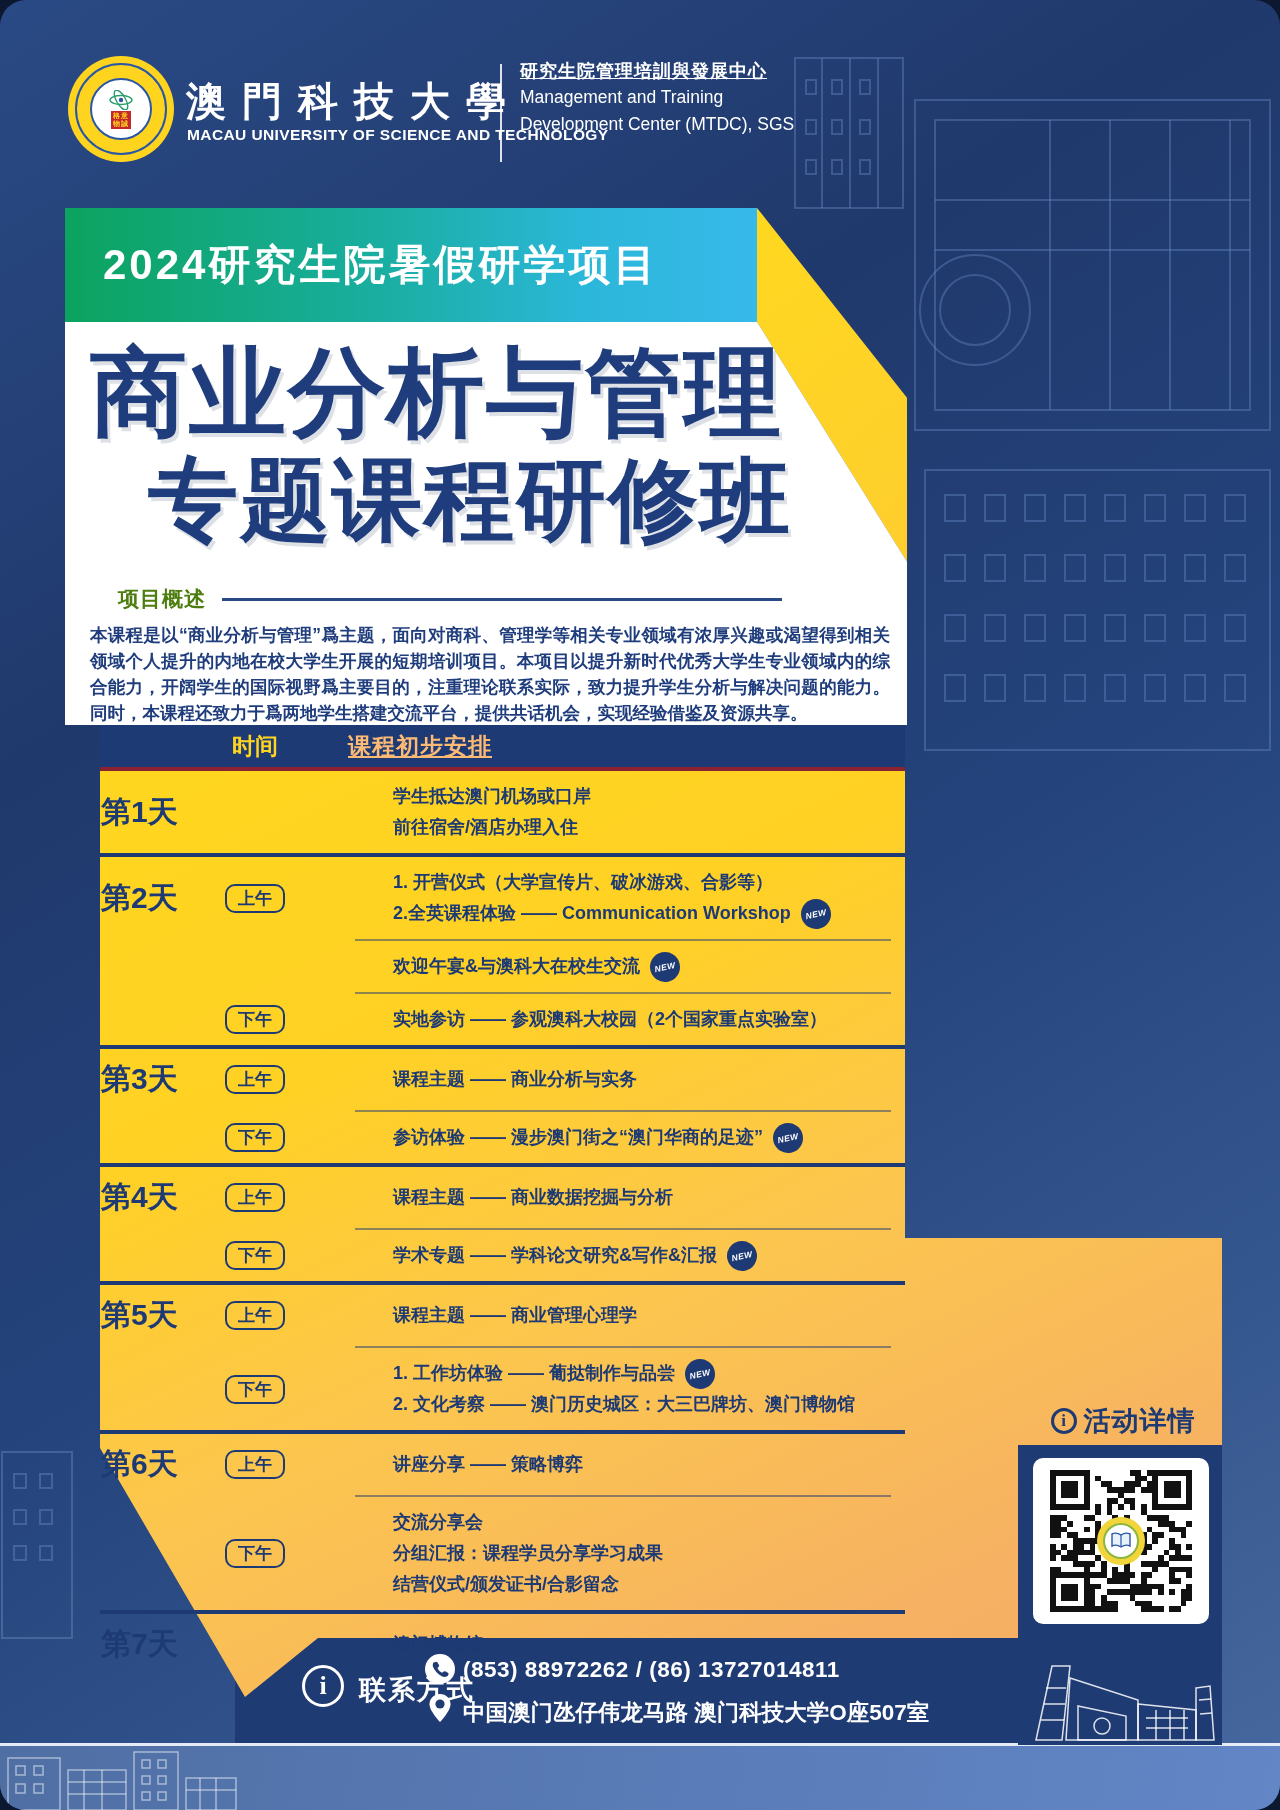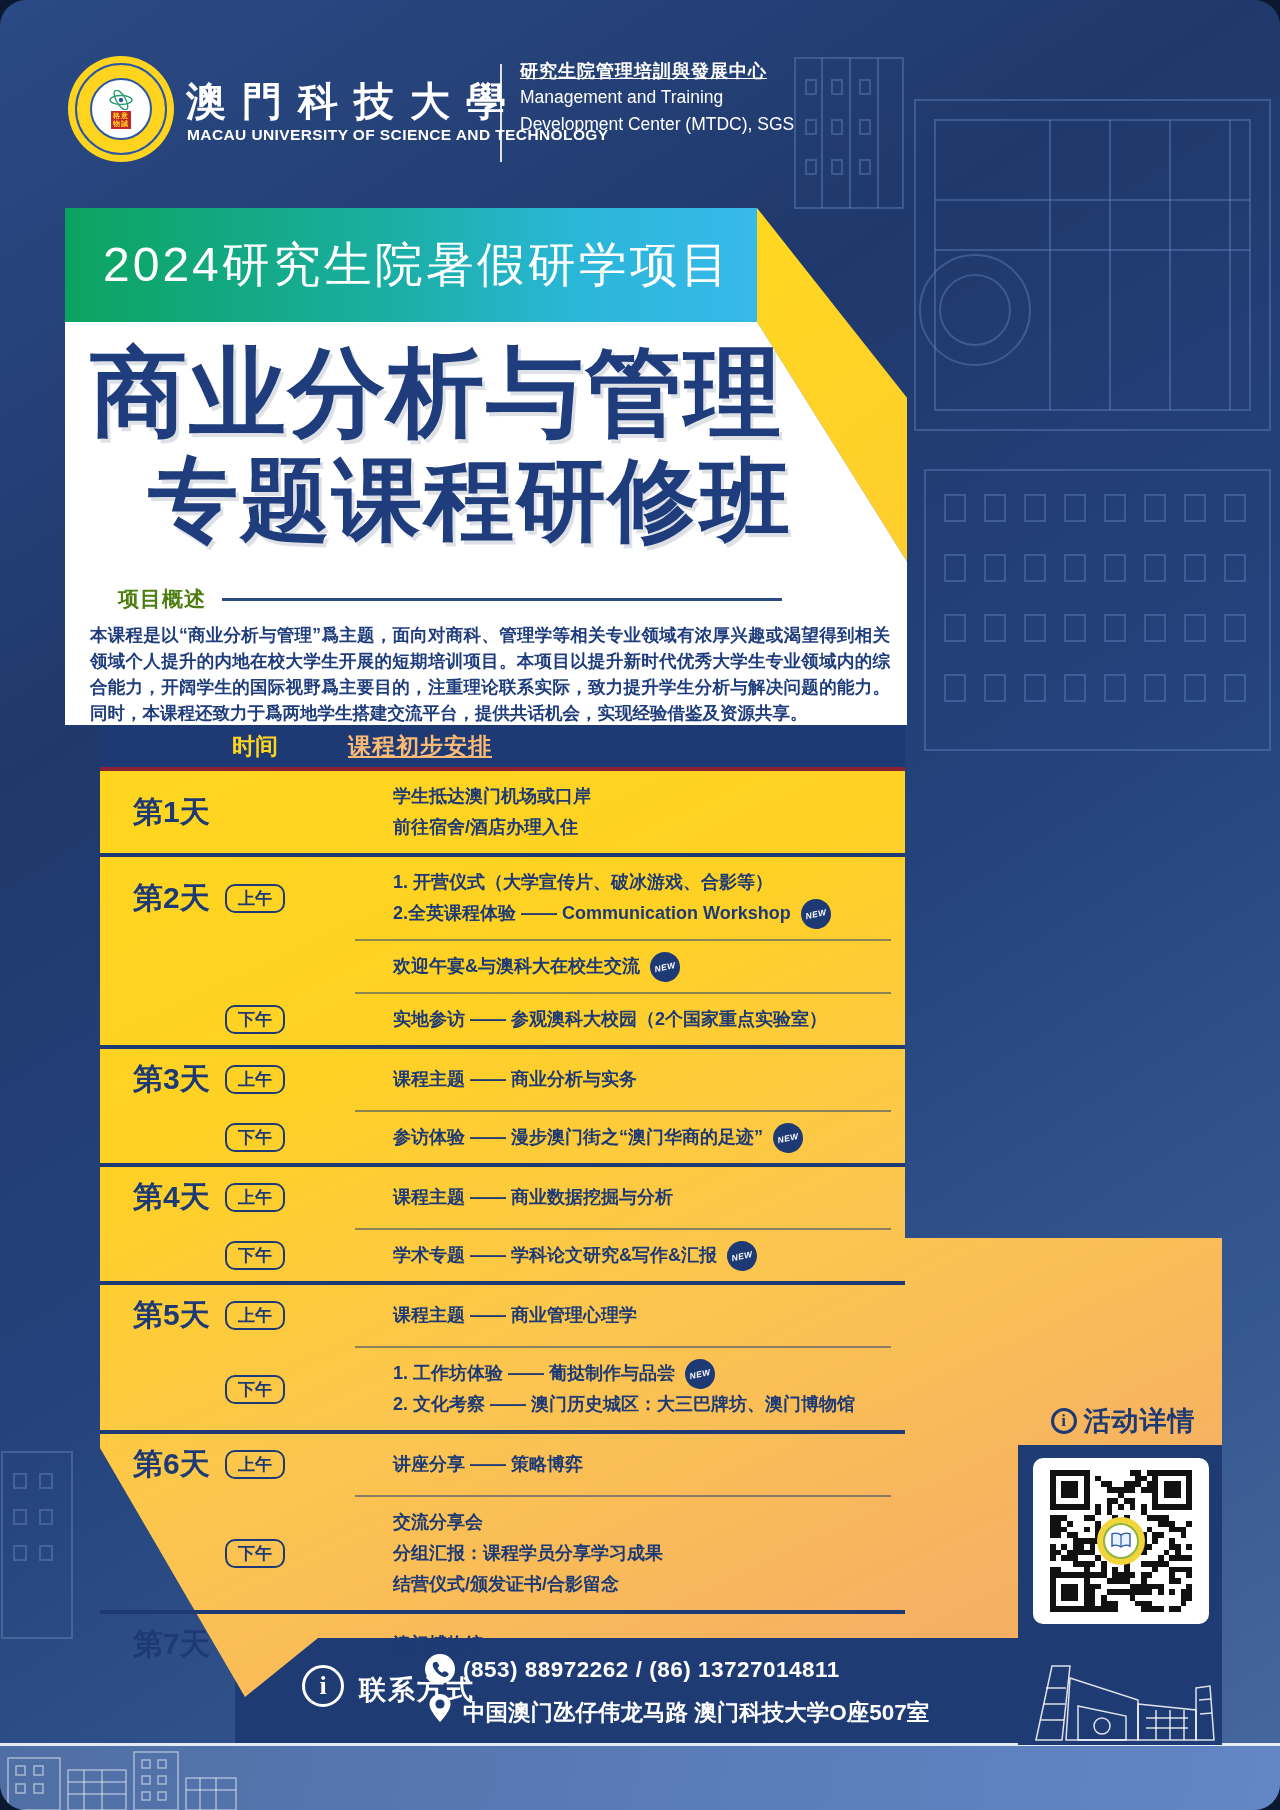--- a/index.html
+++ b/index.html
@@ -25,21 +25,21 @@
   .uni-en { left:187px; top:126px; font-size:15.5px; font-weight:700; letter-spacing:.4px; position:absolute; }
   .hdr-divider { left:500px; top:64px; width:2px; height:98px; background:rgba(255,255,255,.85); position:absolute; }
   .dept { left:520px; top:62px; position:absolute; line-height:1.0; }
   .dept .zh { font-size:18px; font-weight:700; letter-spacing:1px;text-decoration:underline; }
   .dept .en { font-size:17.5px; font-weight:400; margin-top:9px; }
 
   
   .banner { position:absolute; z-index:2; left:65px; top:208px; width:692px; height:114px;
     background:linear-gradient(90deg,#0ca35f 0%,#19aea0 45%,#2bb7d9 75%,#37b9ea 100%);
     display:flex; align-items:center; padding-left:38px; }
-  .banner-text { color:#fff; font-size:48px; font-weight:400; letter-spacing:3px;text-align:center; }
+  .banner-text { color:#fff; font-size:42px; font-weight:700; letter-spacing:3px;text-align:center; }
   .wedge { position:absolute; z-index:2; left:757px; top:208px; width:150px; height:354px;
     background:linear-gradient(140deg,#ffd81f,#fece2e);
     clip-path:polygon(0 0,100% 53.6%,100% 100%,0 32.2%); }
   .white-card { position:absolute; z-index:2; left:65px; top:322px; width:842px; height:403px;
     background:#ffffff; clip-path:polygon(0 0,82.2% 0,100% 59.5%,100% 100%,0 100%);
     padding:22px 0 0 25px; }
   .hero1 { font-size:97px; line-height:1.0; font-weight:900; color:#1f3d7c; letter-spacing:2px;
     text-shadow:3px 4px 0 rgba(16,32,74,.14); white-space:nowrap; }
   .hero2 { font-size:90px; line-height:1.0; font-weight:900; color:#1f3d7c; letter-spacing:2px;
     margin:14px 0 0 58px; text-shadow:3px 4px 0 rgba(16,32,74,.14); white-space:nowrap; }
@@ -57,21 +57,21 @@
 
   
   .schedule { position:absolute; z-index:6; left:100px; top:725px; width:805px; }
   .sched-head { height:42px; background:#1e3a74; display:flex; align-items:center; }
   .sh-spacer { width:95px; }
   .sh-time { width:120px; text-align:center; color:#ffd520; font-size:23px; font-weight:800; }
   .sh-plan { margin-left:33px; color:#fdba74; font-size:23px; font-weight:800; letter-spacing:1px;text-decoration:underline; }
   .maroon { height:4px; background:#8a2232; }
   .day-block + .day-block { border-top:4px solid #1e3a74; }
   .slot-row { display:flex; align-items:center; padding:10px 0; }
-  .day-cell { width:125px; padding-left:33px; font-size:30px; font-weight:900; color:#1e3a74; flex:none; }
+  .day-cell { width:125px; padding-left:1px; font-size:30px; font-weight:900; color:#1e3a74; flex:none; }
   .time-cell { width:120px; display:flex; justify-content:flex-start; flex:none; }
   .pill { border:2.5px solid #1e3a74; border-radius:10px; padding:1px 11px; font-size:17px;
     font-weight:700; color:#1e3a74; }
   .content-cell { margin-left:48px; flex:1; }
   .content-line { display:flex; align-items:center; font-size:18px; line-height:31px;
     font-weight:800; color:#1e3a74; }
   .new-badge { flex:none; width:30px; height:30px; margin-left:10px; border-radius:50%;
     background:#1e3a74; color:#fff; font-size:8.5px; font-weight:800; font-style:italic;
     display:inline-flex; align-items:center; justify-content:center; letter-spacing:.5px;
     transform:rotate(-12deg); }

